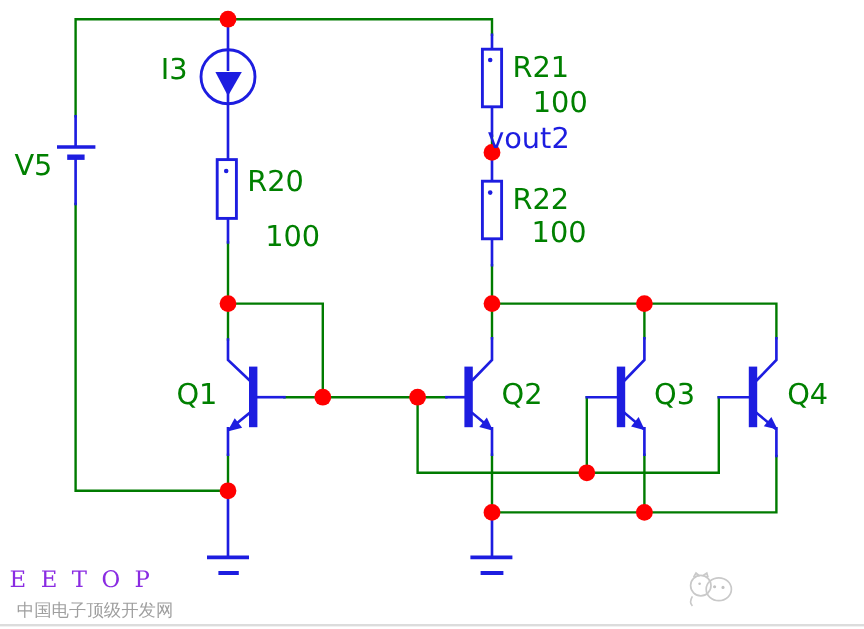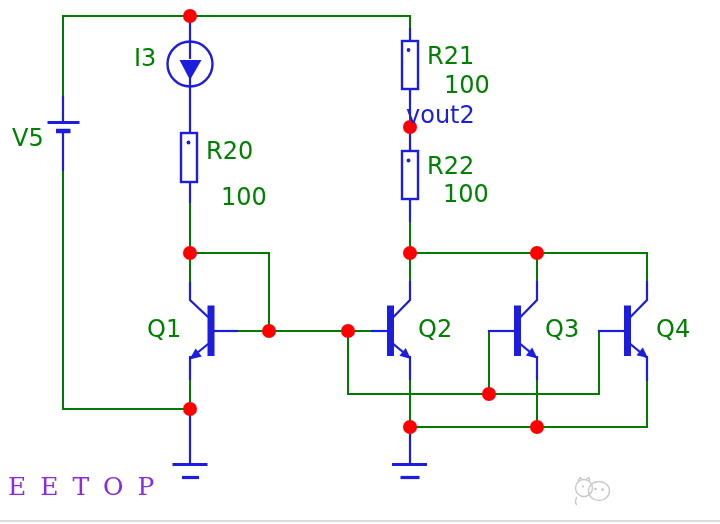--- a/index.html
+++ b/index.html
@@ -20,21 +20,21 @@
   .gndbar{stroke:var(--sym);stroke-width:3.2;fill:none;stroke-linecap:butt;}
   .box{stroke:var(--sym);stroke-width:2.4;fill:#ffffff;}
   .solid{fill:var(--sym);stroke:none;}
   .dot{fill:var(--junc);stroke:none;}
   .pinmark{fill:var(--sym);stroke:none;}
   text.g{fill:var(--txtg);font:24px "DejaVu Sans",sans-serif;}
   text.b{fill:var(--sym);font:24px "DejaVu Sans",sans-serif;}
   
   .eetop{position:absolute;left:8px;top:472px;color:var(--purple);
          font-family:"DejaVu Serif","Liberation Serif",serif;
-         font-size:25px;letter-spacing:3px;white-space:nowrap;}
+         font-size:19px;letter-spacing:3px;white-space:nowrap;}
   .eetop-sub{position:absolute;left:14px;top:499px;color:#9f9f9f;
          font-size:14.5px;letter-spacing:0px;white-space:nowrap;
          text-shadow:1px 1px 0 #ffffff;}
   .wm{position:absolute;left:612px;top:480px;color:#bcbcbc;
       font-size:20px;letter-spacing:0.5px;white-space:nowrap;
       text-shadow:1px 1px 1px #ffffff, -0.5px -0.5px 0 #e2e2e2;}
   .wm-icon{position:absolute;left:570px;top:472px;}
   .bottom-rule{position:absolute;left:0;top:520px;width:720px;height:2px;background:#dcdcdc;}
 </style>
 </head>
@@ -155,20 +155,21 @@
       <circle class="dot" cx="489" cy="394" r="7"></circle>
       <circle class="dot" cx="190" cy="409" r="7"></circle>
       <circle class="dot" cx="410" cy="427" r="7"></circle>
       <circle class="dot" cx="537" cy="427" r="7"></circle>
     </g>
 
     <text class="b" x="406" y="123">vout2</text>
   </svg>
 
   <div class="eetop">E E T O P</div>
+  <div class="eetop-sub">中国电子顶级开发网</div>
 
   <svg class="wm-icon" width="44" height="40" viewBox="0 0 44 40">
     <g fill="none" stroke="#c9c9c9" stroke-width="1.4">
       <circle cx="14" cy="16" r="8.5"></circle>
       <path d="M8,9 L10,5.5 L13,8 M16,7.5 L19,5.5 L20,9"></path>
       <ellipse cx="29" cy="19" rx="10.5" ry="9.5"></ellipse>
       <path d="M7,25 Q4,30 7,33"></path>
     </g>
     <g fill="#c2c2c2" stroke="none">
       <circle cx="25.5" cy="17" r="1.3"></circle>

